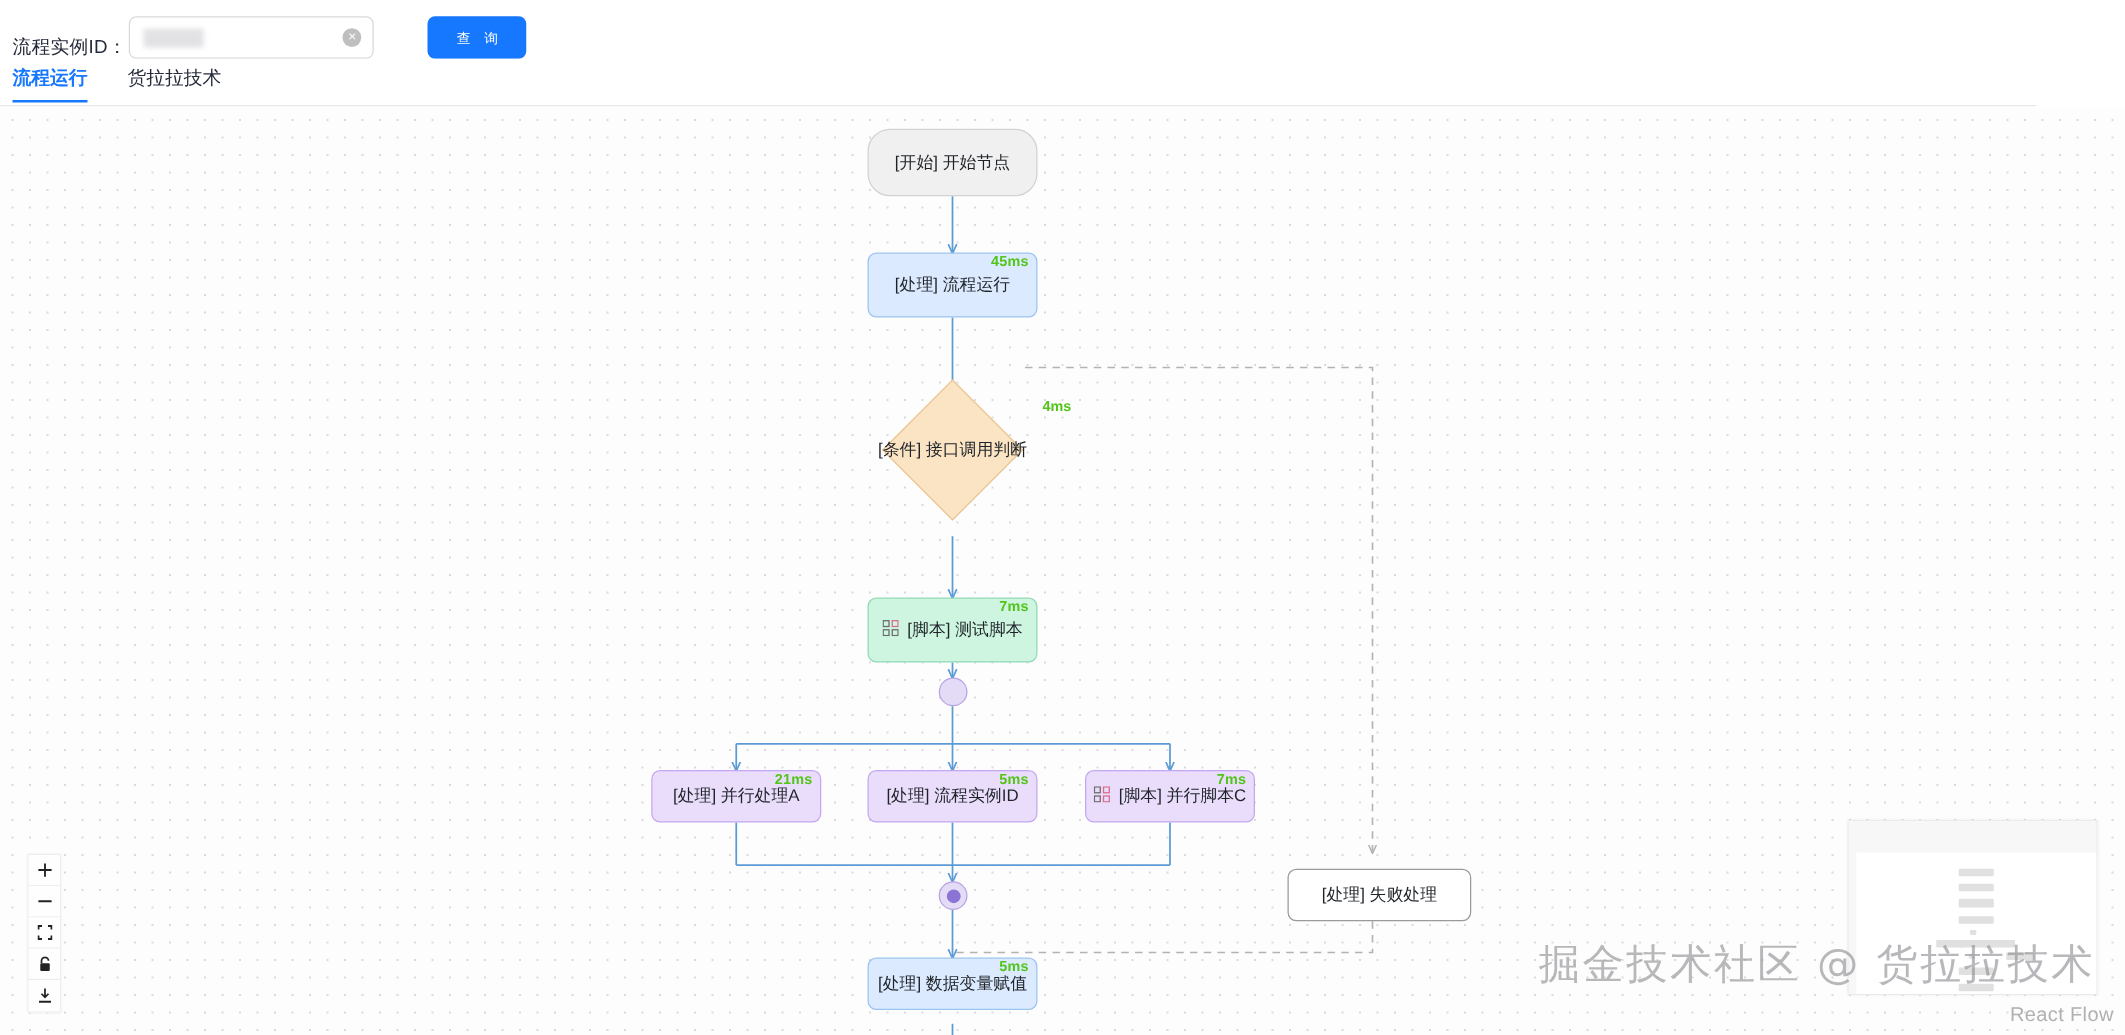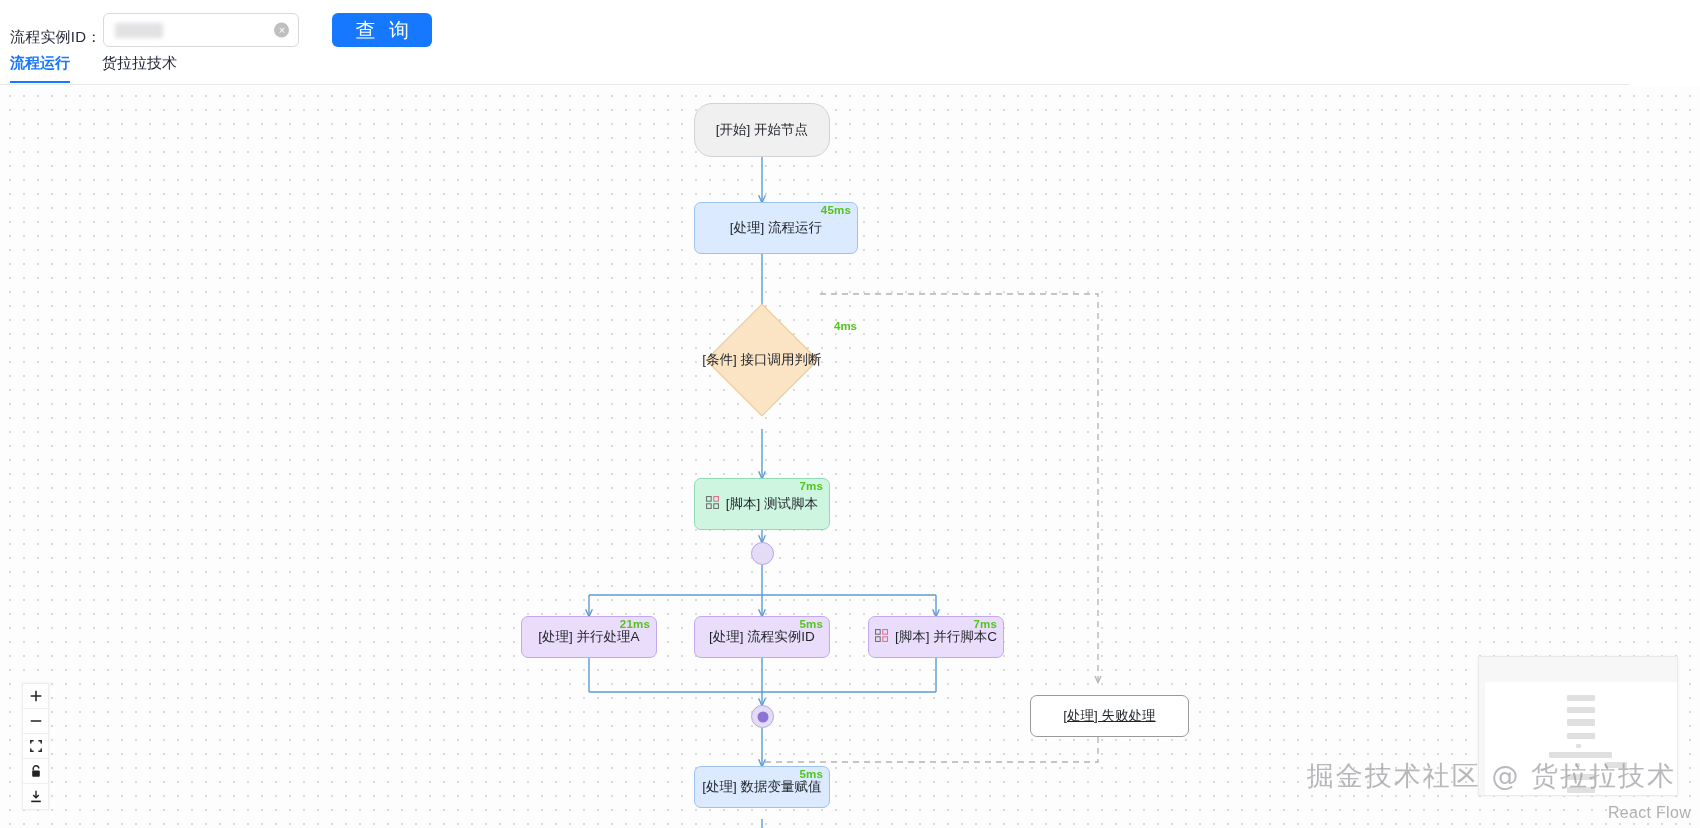--- a/index.html
+++ b/index.html
@@ -33,30 +33,30 @@
     filter: blur(2.2px);
   }
   .clear-icon {
     position: absolute; right: 9px; top: 50%; transform: translateY(-50%);
     width: 15px; height: 15px; border-radius: 50%;
     background: #bfbfbf; color: #fff;
     font-size: 11px; line-height: 15px; text-align: center;
     cursor: pointer; user-select: none;
   }
   .query-btn {
-    margin-left: 33px; height: 34px; padding: 0 19px;
+    margin-left: 43px; height: 34px; padding: 0 19px;
     background: #1677ff; color: #fff; border: none; border-radius: 6px;
-    font-size: 20px; letter-spacing: 4px; text-indent: 4px;
+    font-size: 11px; letter-spacing: 4px; text-indent: 4px;
     cursor: pointer; font-family: inherit;
   }
 
   
   .tabs {
     position: absolute; left: 0; top: 47px; width: 1629px; height: 38px;
-    display: flex; align-items: center; padding-left: 10px;
+    display: flex; align-items: flex-start; padding-left: 10px;
     border-bottom: 1px solid #e8e8e8; background: #fff;
   }
   .tab {
     font-size: 15px; color: #252b3a; padding: 6px 0 10px 0;
     margin-right: 32px; cursor: pointer; position: relative;
   }
   .tab.active { color: #1677ff; font-weight: 600; }
   .tab.active::after {
     content: ""; position: absolute; left: 0; right: 0; bottom: 0;
     height: 2px; background: #1677ff;
@@ -148,21 +148,21 @@
     box-shadow: 0 0 3px rgba(0,0,0,.06);
     overflow: hidden;
   }
   .mm-mask { position: absolute; left:0; top:0; width:100%; height:100%;
     background: #f7f7f7; }
   .mm-view { position: absolute; background: #ffffff; }
   .mm-node { position: absolute; background: #e0e0e0; border-radius: 1px; }
 
   .watermark {
     position: absolute; right: 24px; bottom: 34px;
-    font-size: 27px; color: #8e8e94; opacity: .62;
+    font-size: 33px; color: #8e8e94; opacity: .62;
     letter-spacing: 2px; white-space: nowrap;
     font-family: "DejaVu Sans", sans-serif;
     pointer-events: none;
   }
   .attribution {
     position: absolute; right: 9px; bottom: 6px;
     font-size: 16px; color: #b0b0b0; letter-spacing: .3px;
     pointer-events: none;
     margin-top: 36px;
   }
@@ -230,21 +230,21 @@
         <path d="M820,208 L1098,208 L1098,596" marker-end="url(#arrg)"></path>
 
         <path d="M1098,651 L1098,676 L762,676"></path>
       </g>
     </svg>
 
     <div class="node n-start" style="left:694px; top:17px; width:136px; height:54px;">
       <span>[开始] 开始节点</span>
     </div>
 
-    <div class="node n-process" style="left:694px; top:116px; width:164px; height:52px;">
+    <div class="node n-process" style="left:694px; top:116px; width:136px; height:52px;">
       <span class="dur">45ms</span>
       <span>[处理] 流程运行</span>
     </div>
 
     <div class="n-cond-wrap" style="left:694px; top:234px; width:136px; height:80px;">
       <div class="n-cond-shape" style="left:28px; top:0px; width:80px; height:80px;"></div>
       <div class="n-cond-label">[条件] 接口调用判断</div>
       <div class="n-cond-dur" style="left:140px; top:-28px;">4ms</div>
     </div>
 
@@ -288,21 +288,21 @@
 
     <div class="circ-node" style="left:751px; top:619px; width:23px; height:23px;">
       <span class="inner" style="width:11px; height:11px;"></span>
     </div>
 
     <div class="node n-process" style="left:694px; top:680px; width:136px; height:42px;">
       <span class="dur">5ms</span>
       <span>[处理] 数据变量赋值</span>
     </div>
 
-    <div class="node n-plain" style="left:1030px; top:609px; width:159px; height:42px;text-decoration:underline;">
+    <div class="node n-plain" style="left:1030px; top:609px; width:147px; height:42px;">
       <span>[处理] 失败处理</span>
     </div>
 
     <div class="controls">
       <div class="ctrl-btn">
         <svg width="12" height="12" viewBox="0 0 12 12">
           <path d="M6 0.7 V11.3 M0.7 6 H11.3" stroke="#222" stroke-width="1.5"></path>
         </svg>
       </div>
       <div class="ctrl-btn">

